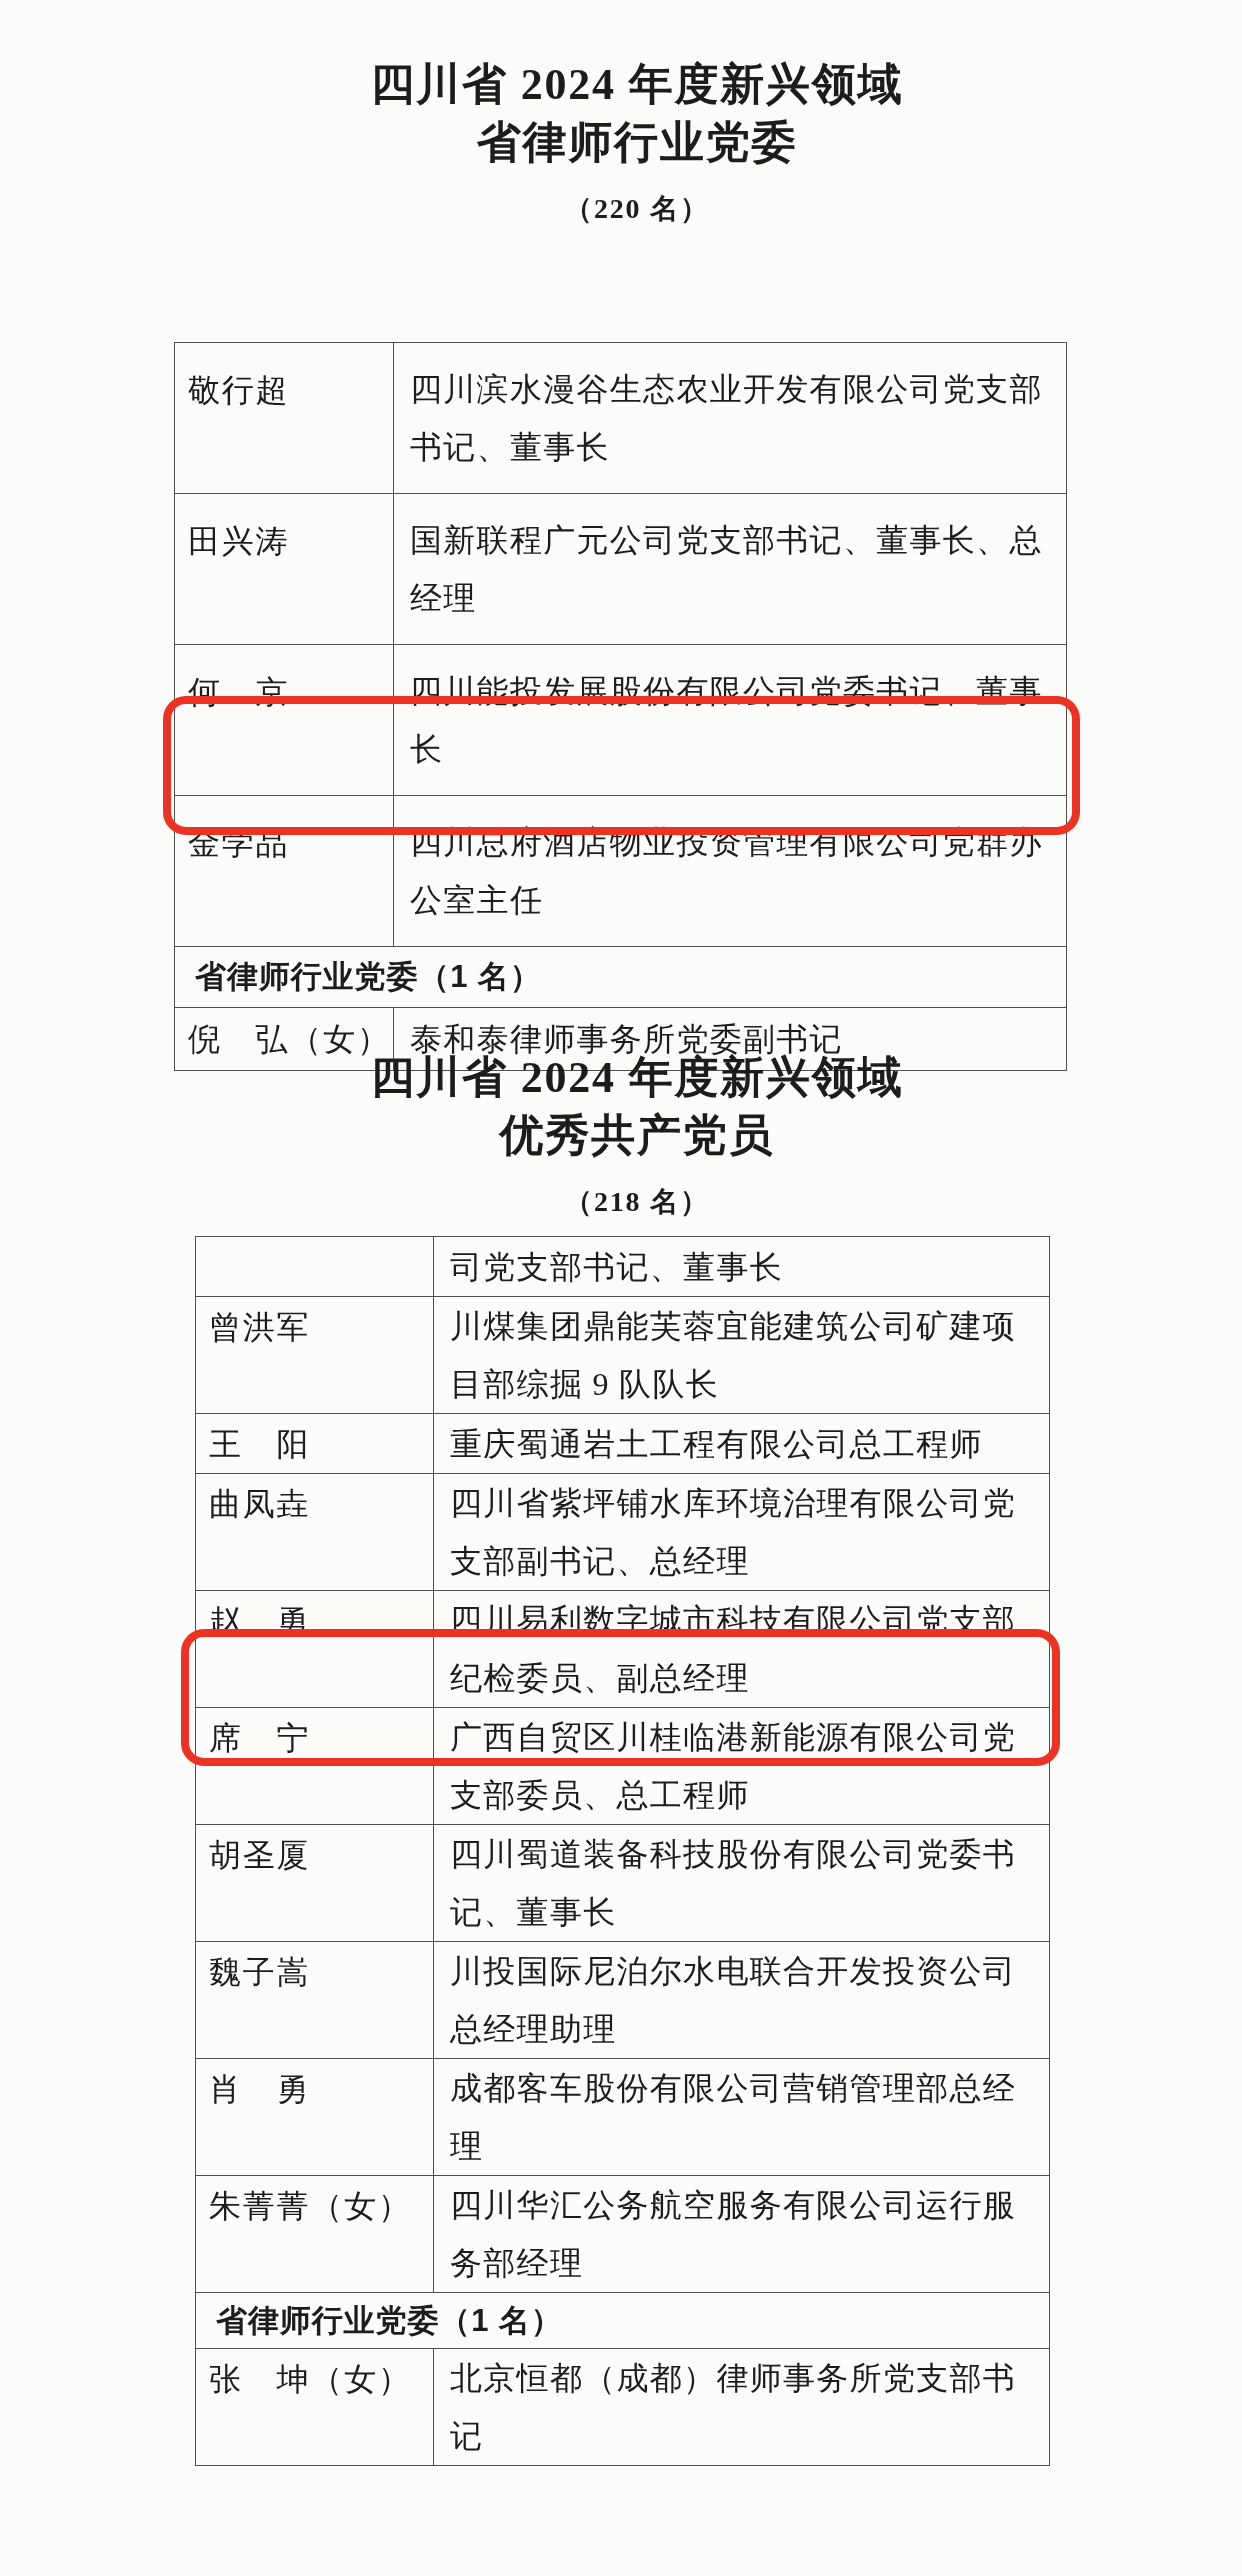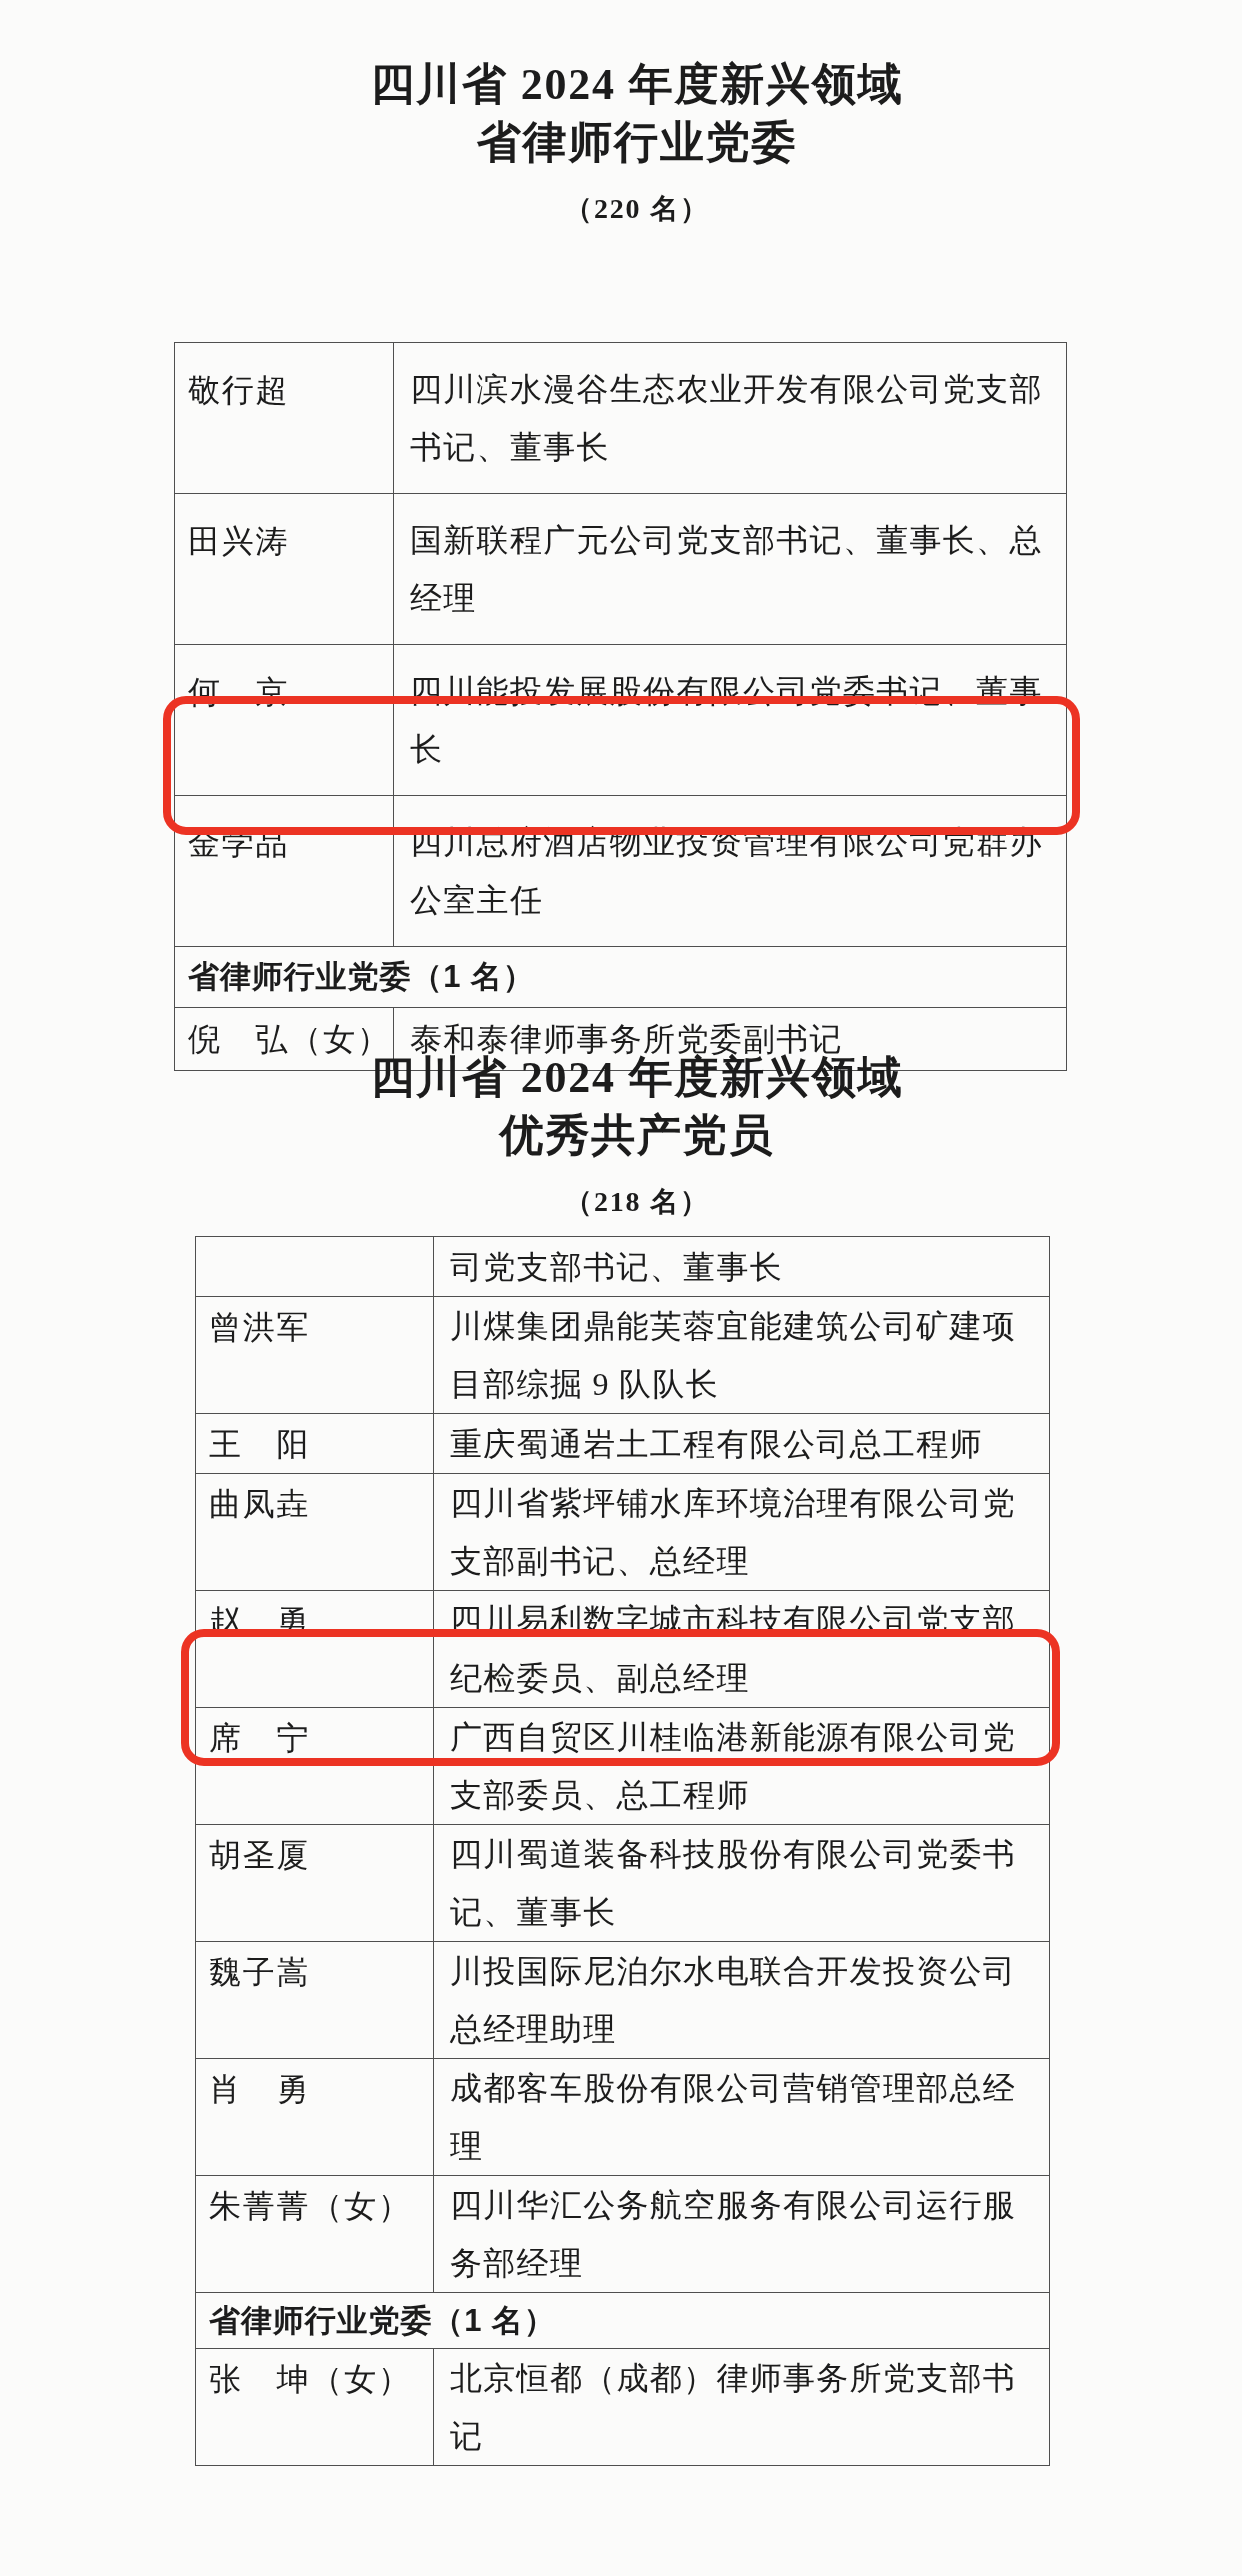--- a/index.html
+++ b/index.html
@@ -69,21 +69,21 @@
   tr.h134{height:117px;}
   tr.h72{height:63px;}
   tr.h70{height:61px;}
   tr.h68{height:60px;}
   tr.h64{height:56px;}
   tr.header-row td{
     font-family:"Liberation Sans","DejaVu Sans",sans-serif;
     font-weight:700;
     font-size:31px;
     letter-spacing:0.9px;
-    padding-left:13px;
+    padding-left:20px;
   }
   
   tr.h140 td.desc, tr.h134 td.desc{vertical-align:middle;}
   tr.h140 td.name, tr.h134 td.name{vertical-align:middle; padding-bottom:56px;}
   tr.h72 td.name, tr.h68 td.name{padding-bottom:0;}
   
   .red-box{
     position:absolute;
     border:8.8px solid #ec3323;
     border-radius:23px;

